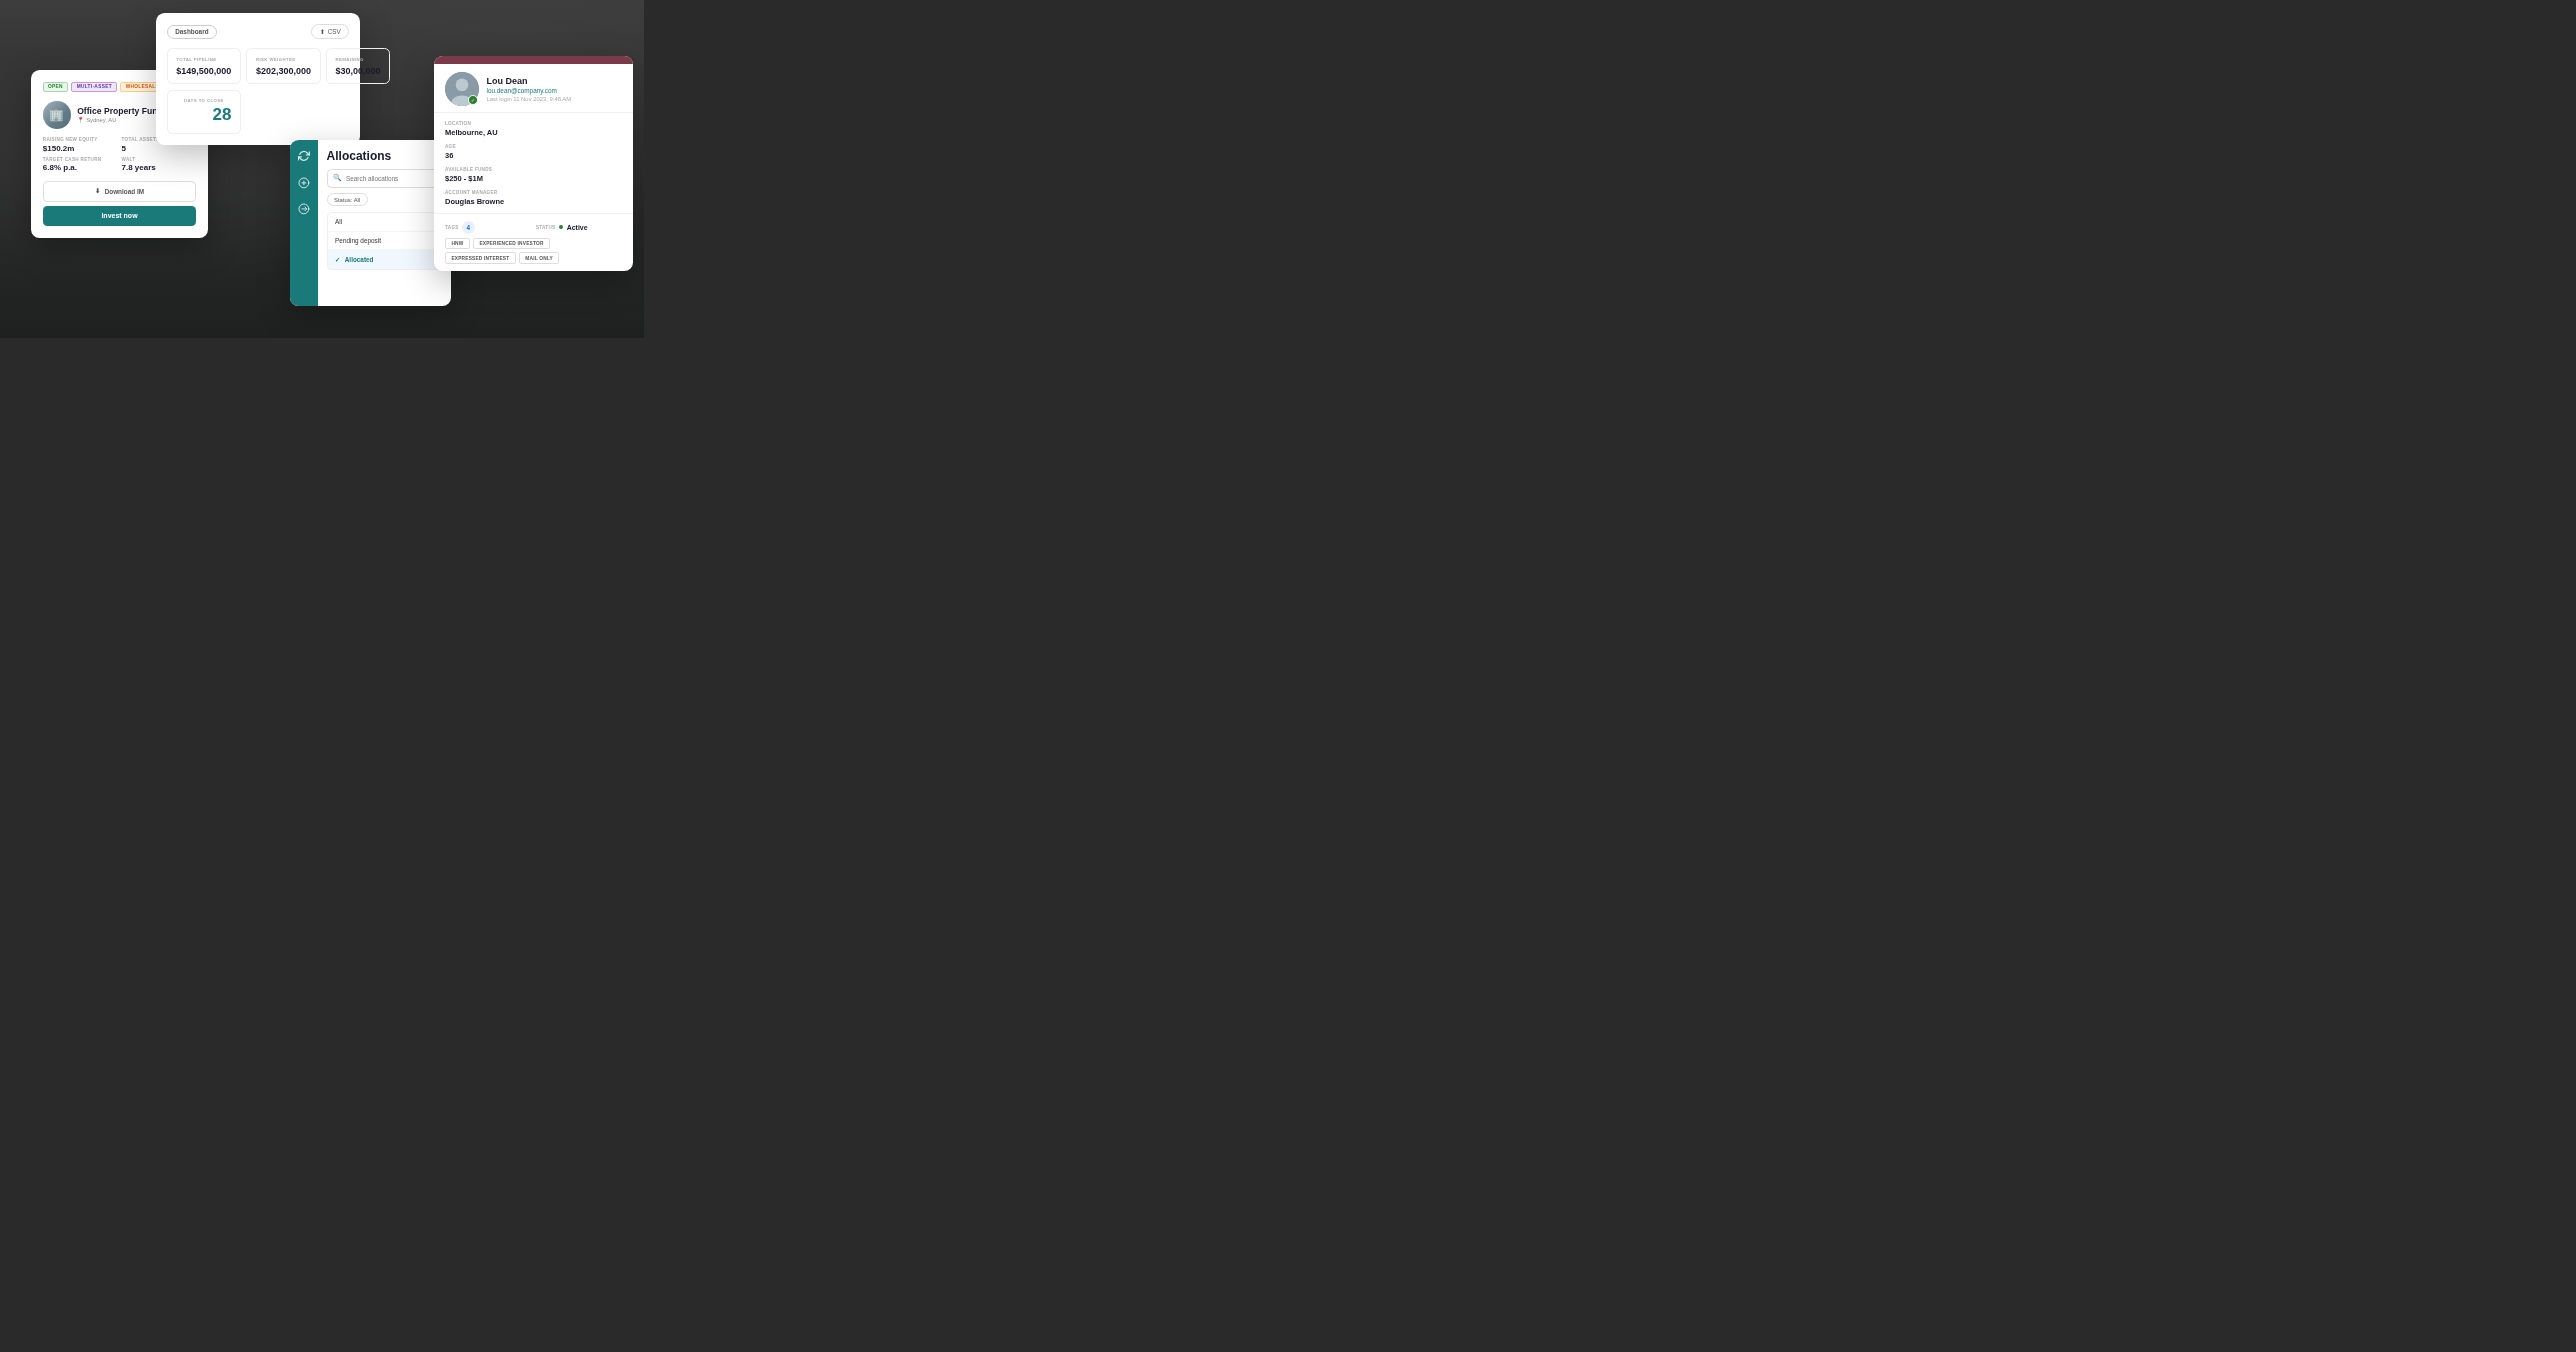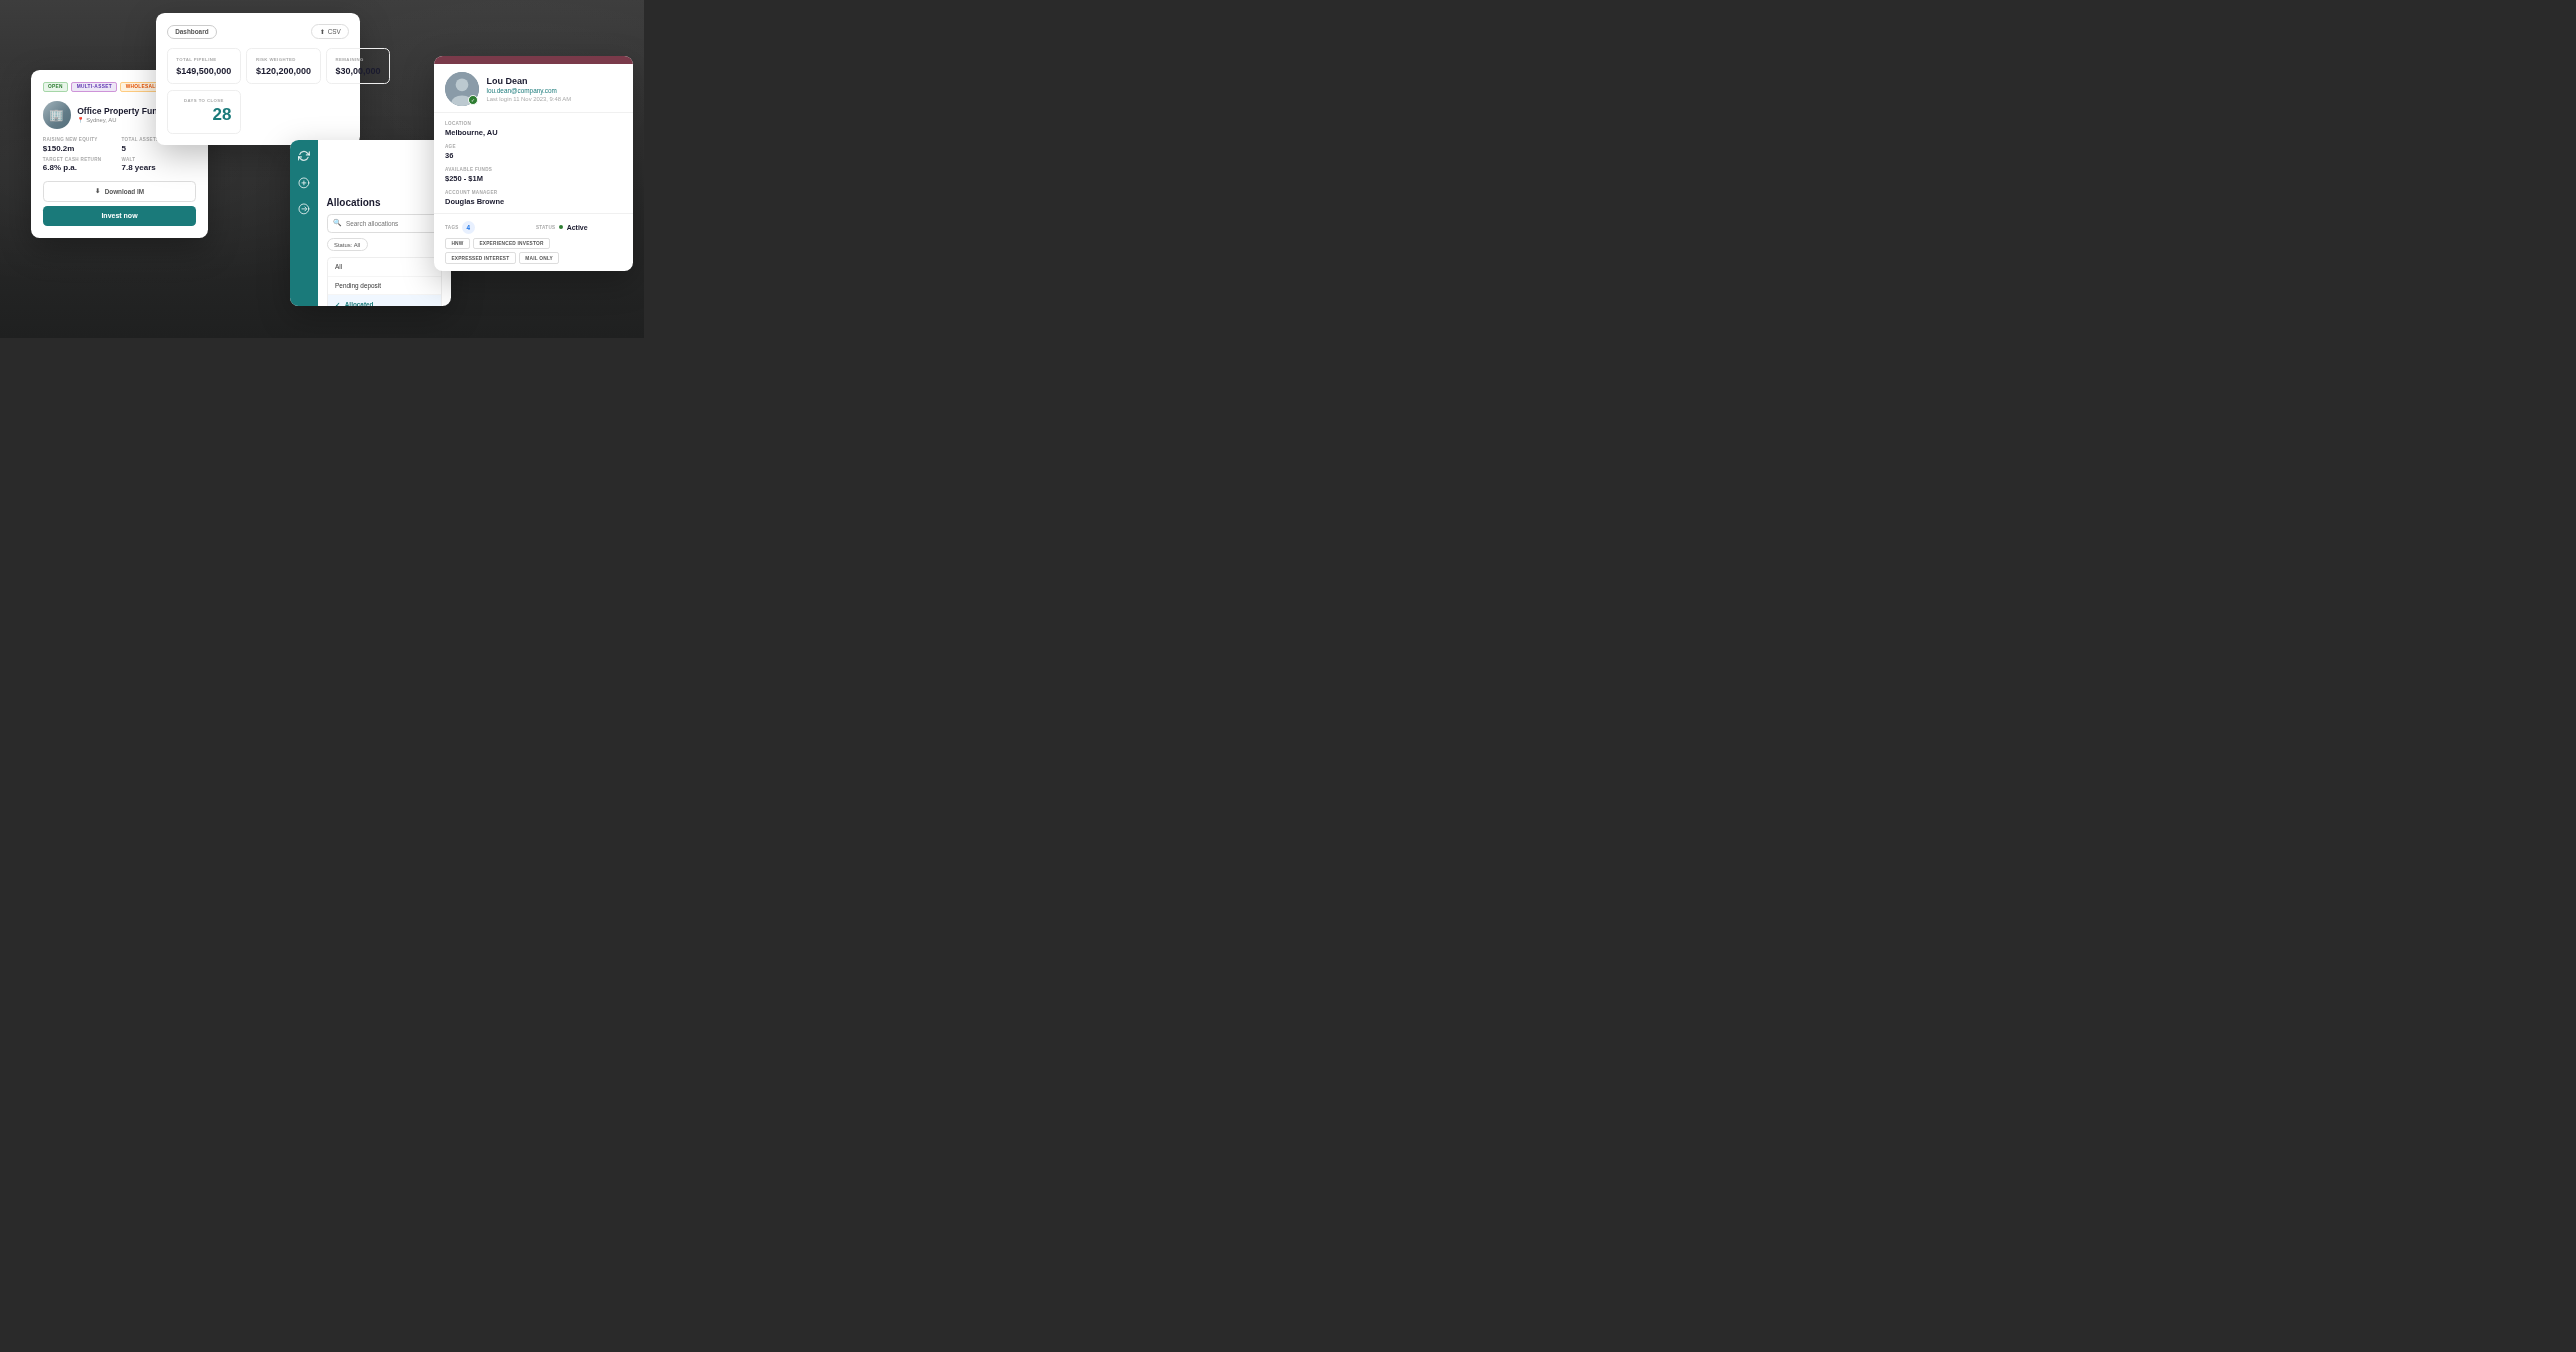--- a/index.html
+++ b/index.html
@@ -260,25 +260,24 @@
       padding: 7.5px 0;
       gap: 9.7px;
     }
 
     .alloc-content {
       margin-left: 28px;
       padding: 8.6px;
     }
 
     .alloc-title {
-      font-size: 10px;
+      font-size: 12px;
       font-weight: 700;
       color: #1a1a2e;
       margin-bottom: 6.4px;
-      margin-top: 48px;
     }
 
     .search-box {
       display: flex;
       align-items: center;
       gap: 4.3px;
       border: 0.8px solid #ddd;
       border-radius: 4.3px;
       padding: 4.3px 5.4px;
       margin-bottom: 5.4px;
@@ -543,21 +542,21 @@
       </button>
     </div>
 
     <div class="metrics-grid">
       <div class="metric-box">
         <div class="metric-label">TOTAL PIPELINE</div>
         <div class="metric-value">$149,500,000</div>
       </div>
       <div class="metric-box">
         <div class="metric-label">RISK WEIGHTED</div>
-        <div class="metric-value">$120,200,000</div>
+        <div class="metric-value">$202,300,000</div>
       </div>
       <div class="metric-box">
         <div class="metric-label">REMAINING</div>
         <div class="metric-value">$30,00,000</div>
       </div>
       <div class="metric-box" style="text-align:center;">
         <div class="metric-label-center">DAYS TO CLOSE</div>
         <div class="metric-value-large">28</div>
       </div>
     </div>

